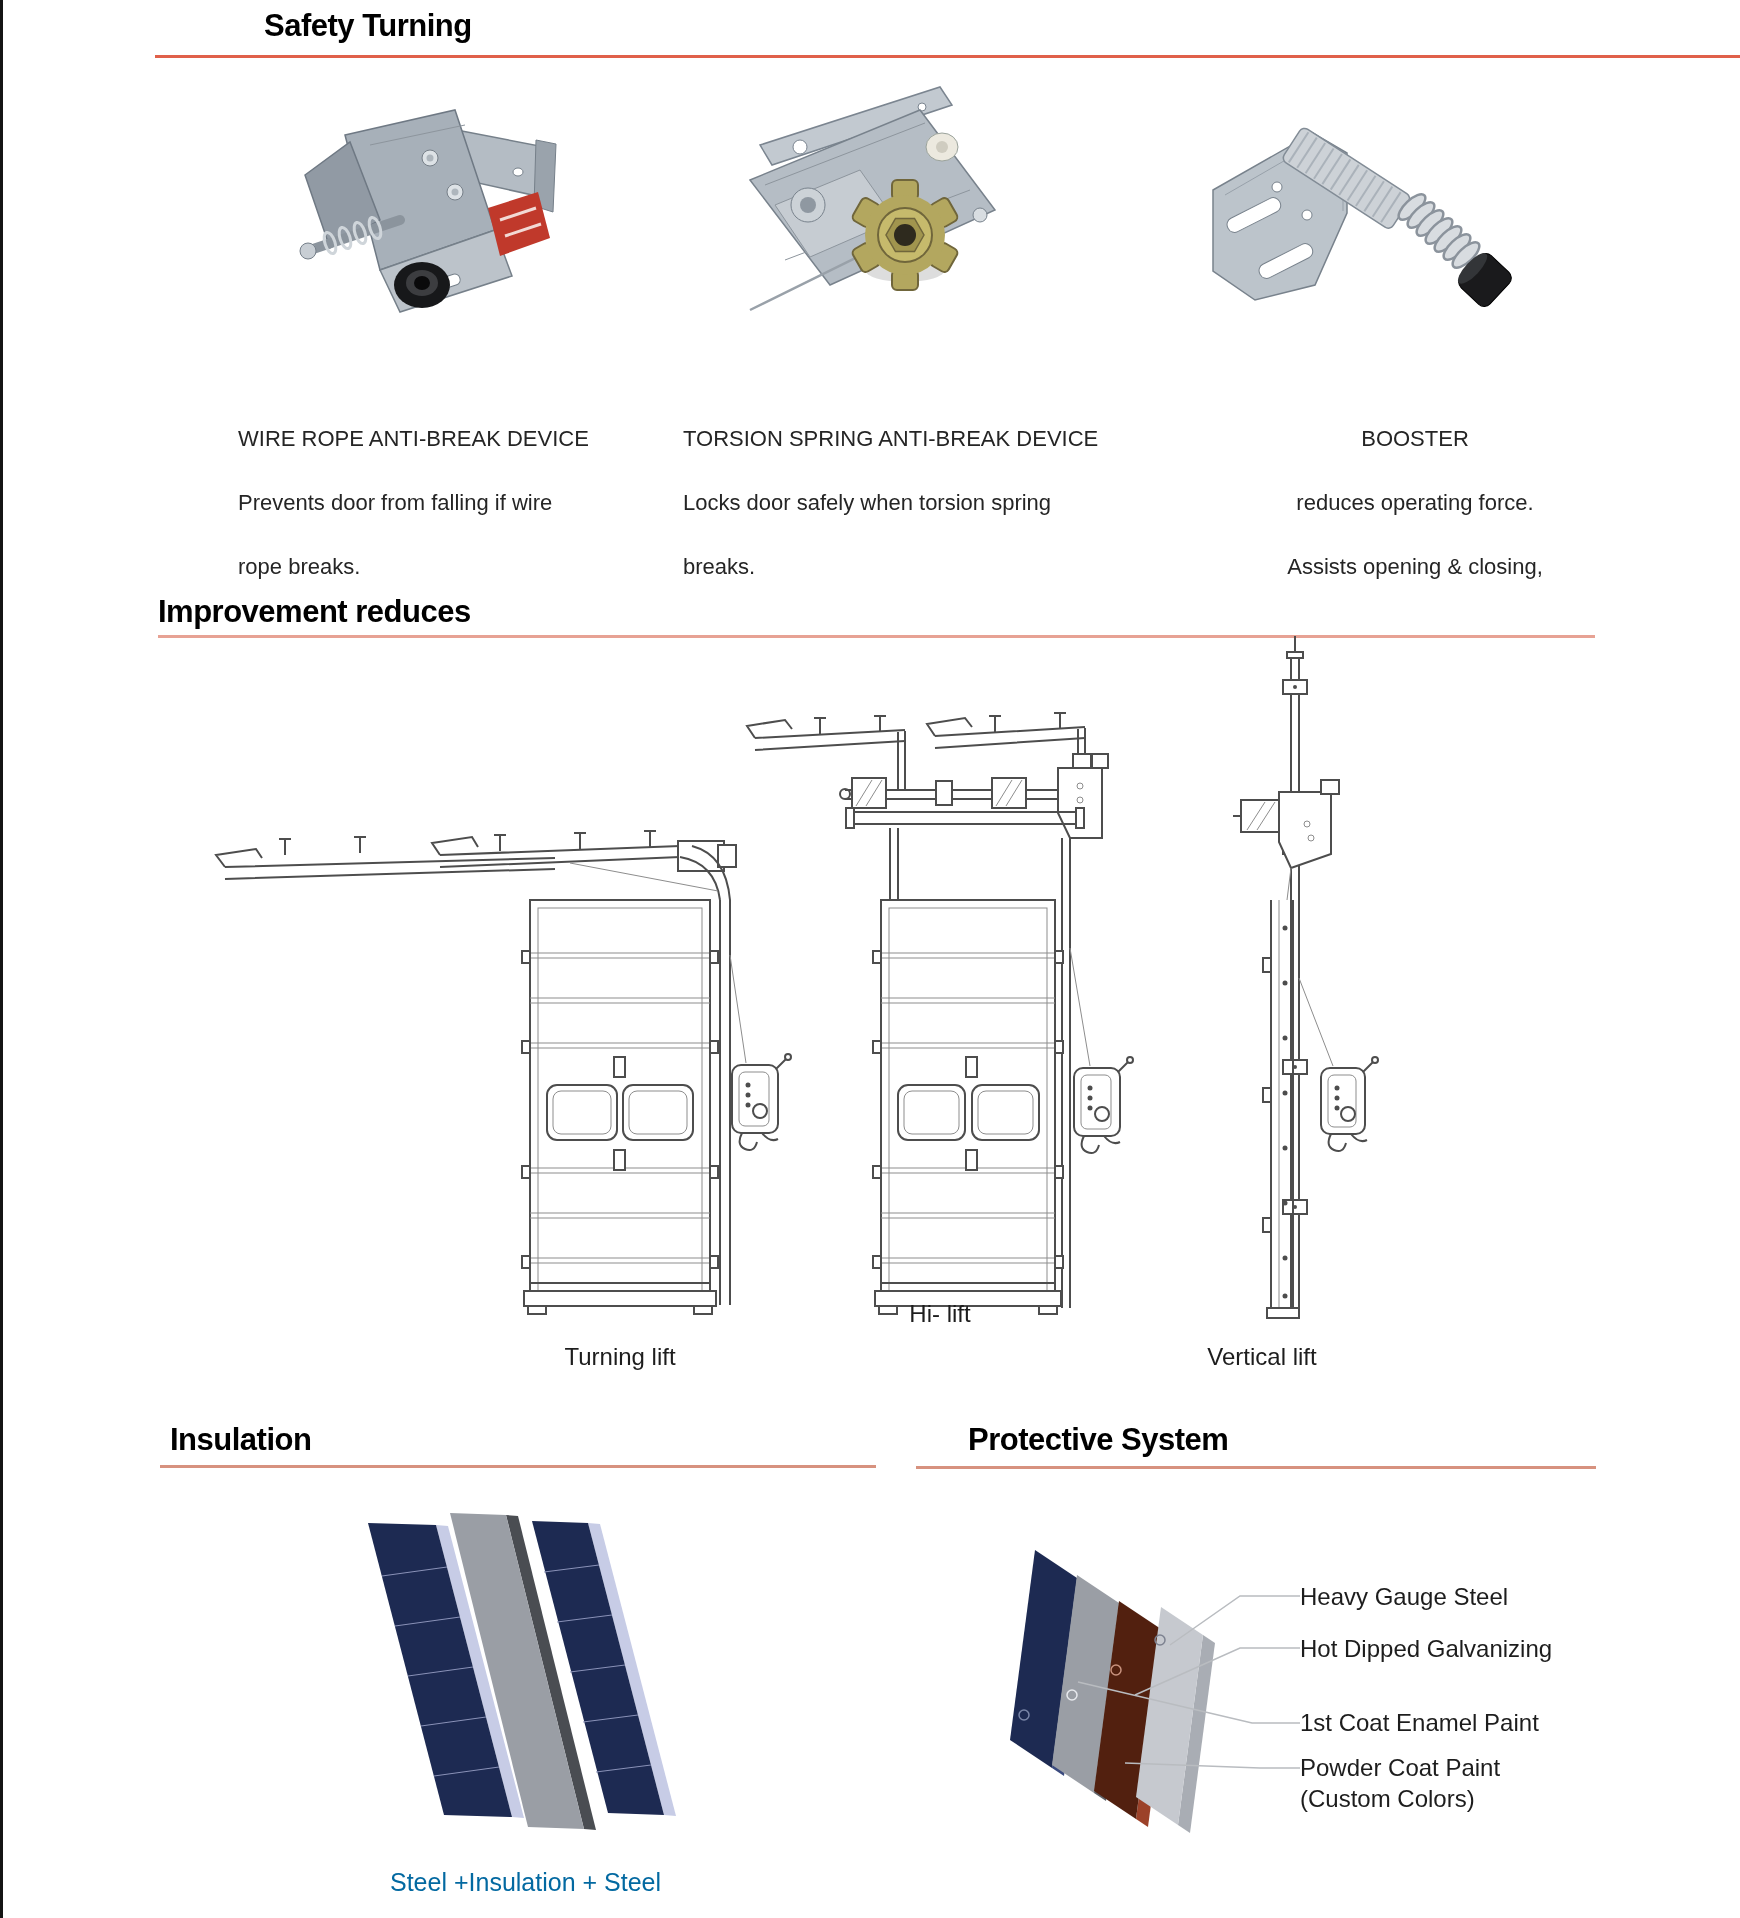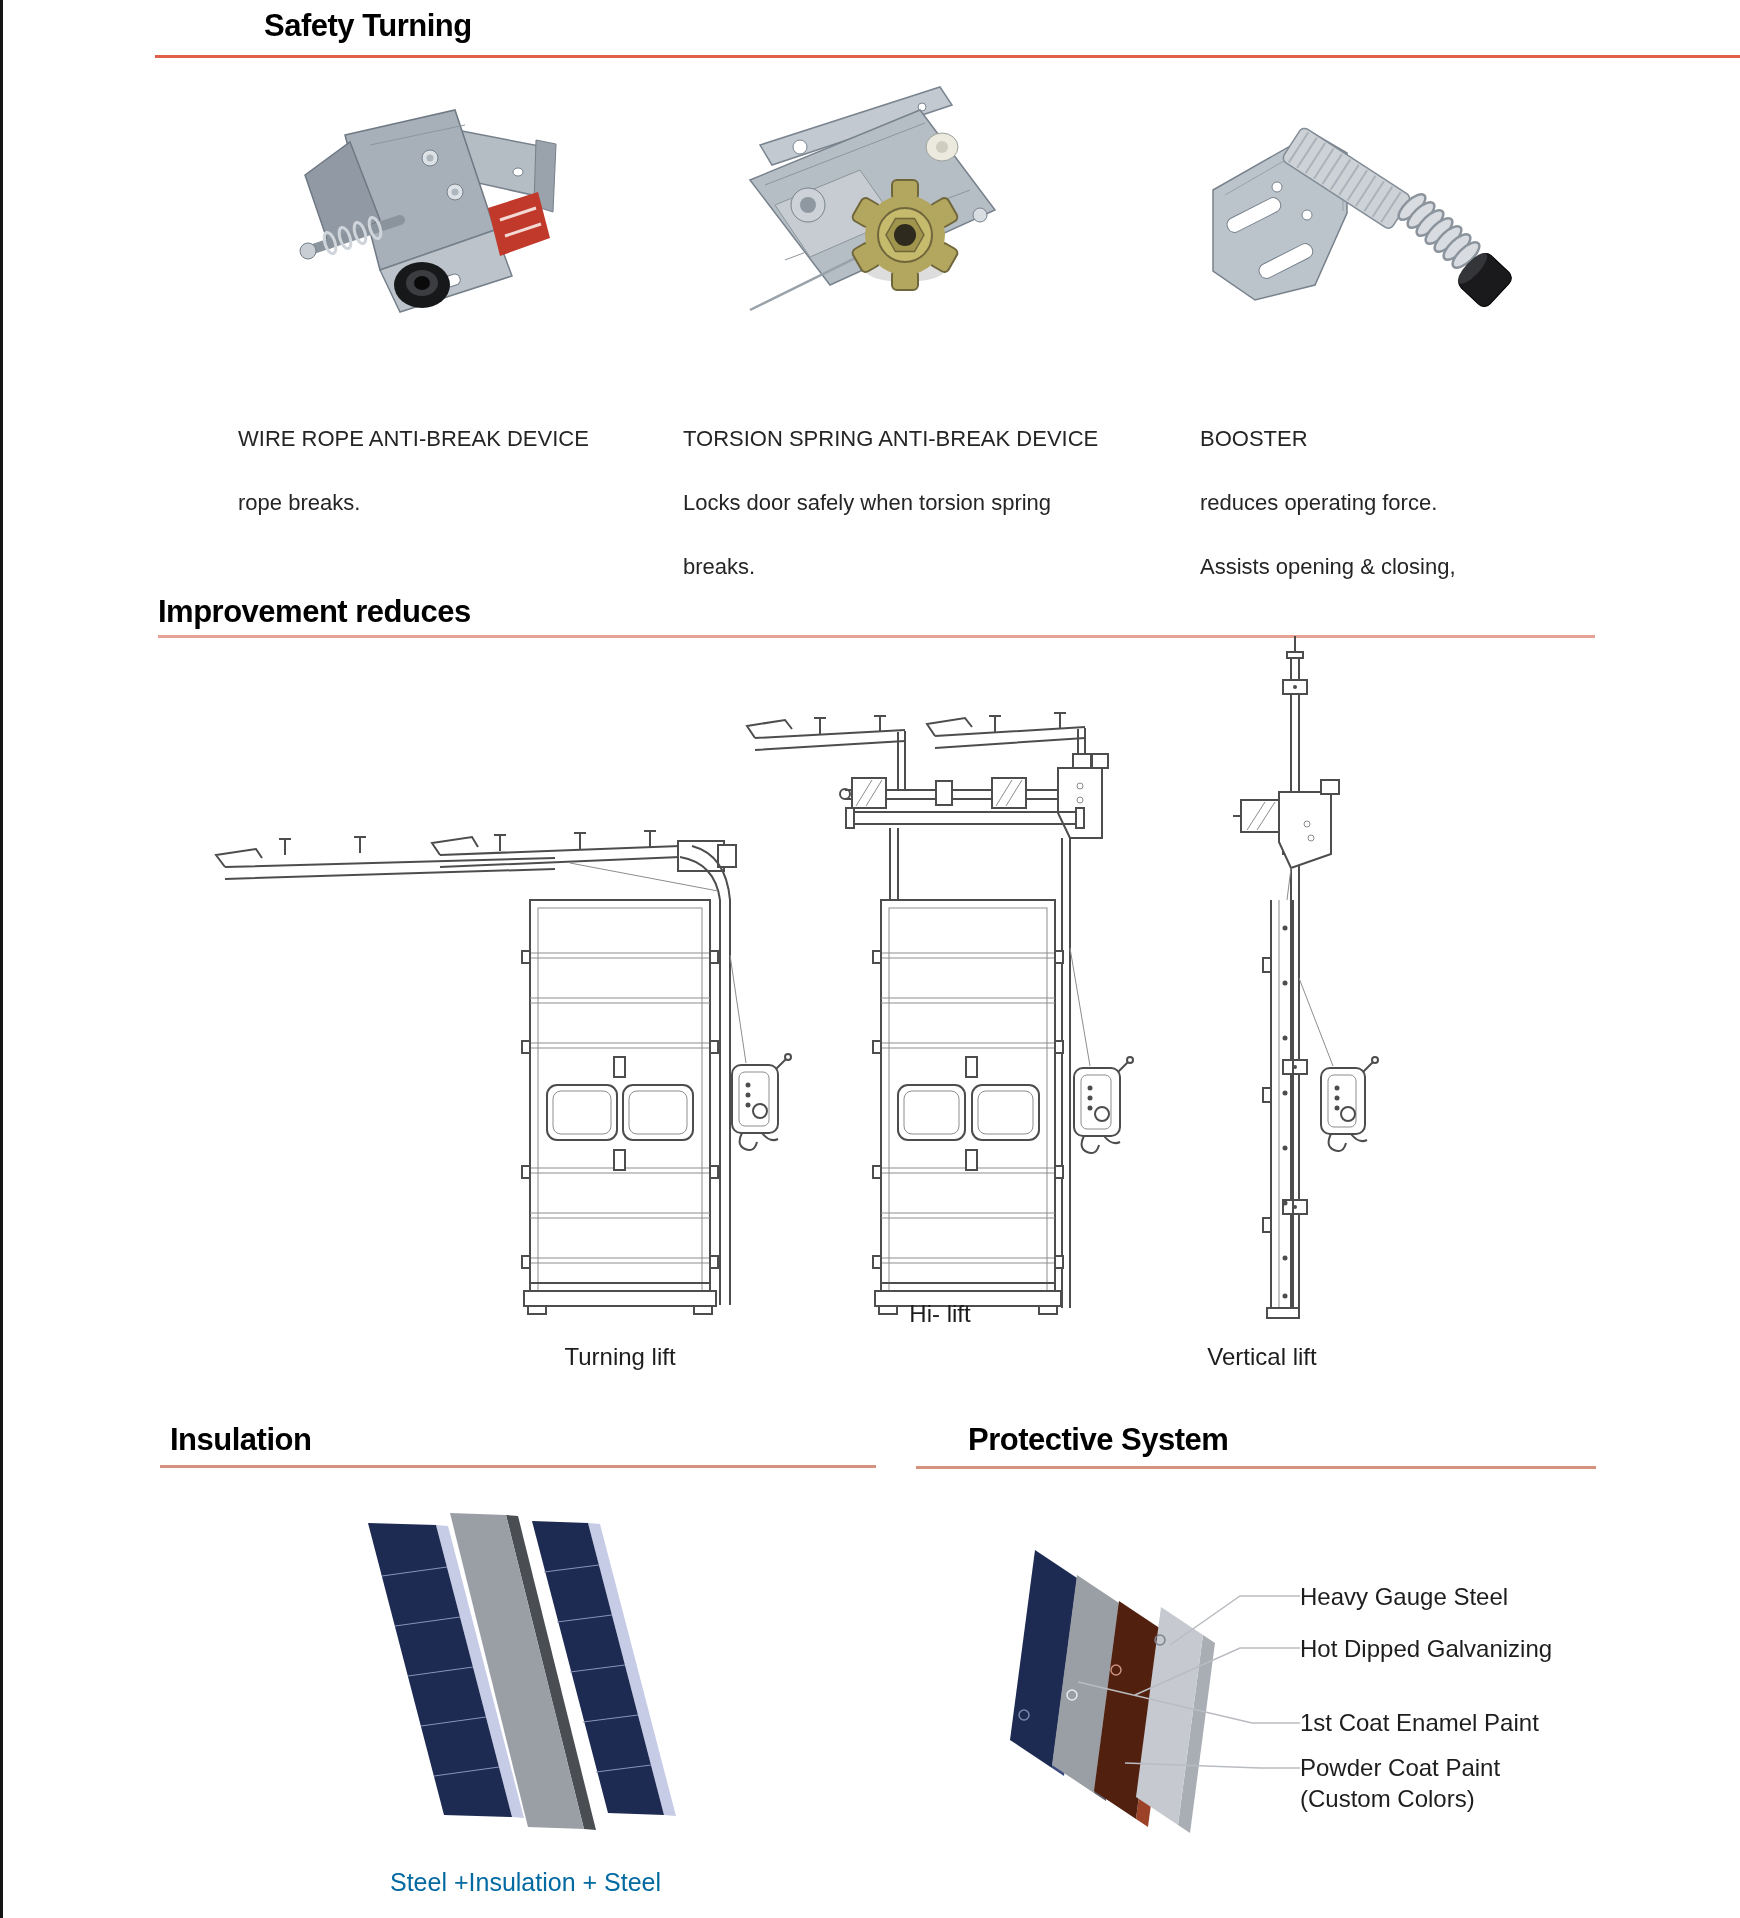--- a/index.html
+++ b/index.html
@@ -130,28 +130,29 @@
       <ellipse cx="271" cy="160" rx="7" ry="17" transform="rotate(47 271 160)"></ellipse>
     </g>
     <g transform="rotate(43 290 185)">
       <rect x="270" y="163" width="40" height="44" rx="8" fill="#1a1a1c" stroke="#000"></rect>
       <ellipse cx="273" cy="185" rx="7" ry="20" fill="#333538"></ellipse>
     </g>
   </svg>
 
   <div class="txt" style="left:238px;top:391px;width:430px;">
     <div>WIRE ROPE ANTI-BREAK DEVICE</div>
+    <div>Prevents door from falling if wire</div>
     <div>rope breaks.</div>
   </div>
   <div class="txt" style="left:683px;top:391px;width:450px;">
     <div>TORSION SPRING ANTI-BREAK DEVICE</div>
     <div>Locks door safely when torsion spring</div>
     <div> breaks.</div>
   </div>
-  <div class="txt" style="left:1200px;top:391px;width:430px;">
+  <div class="txt" style="left:1200px;top:391px;width:430px;text-align:center;">
     <div>BOOSTER</div>
     <div>reduces operating force.</div>
     <div>Assists opening &amp; closing,</div>
   </div>
 
   <div class="h1" style="left:158px;top:594px;">Improvement reduces</div>
   <div class="rule rule-soft2" style="left:158px;top:635px;width:1437px;"></div>
 
   <svg style="left:210px;top:655px;" width="620" height="690" viewBox="0 0 620 690">
     <path class="ln" d="M15,212 L345,203 M15,224 L345,214"></path>

